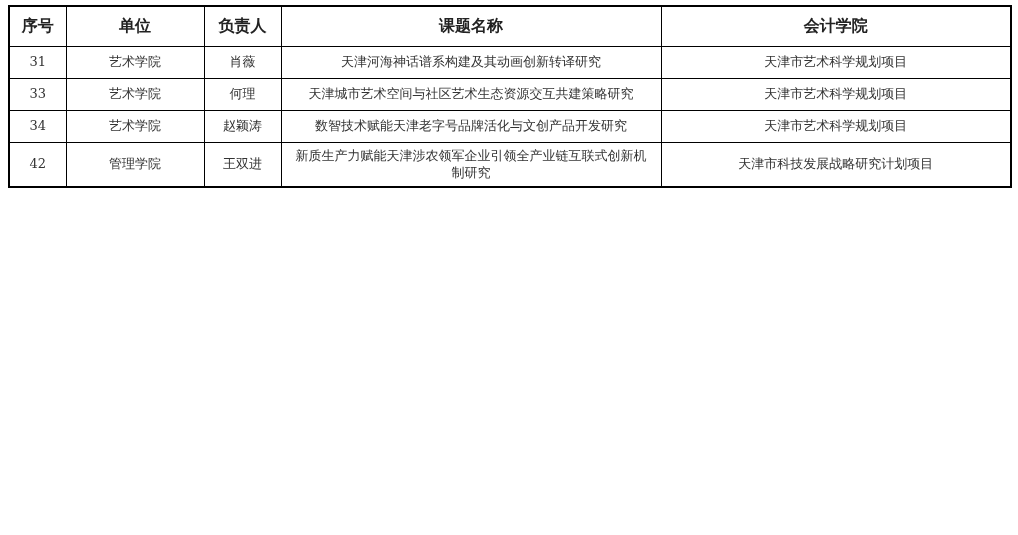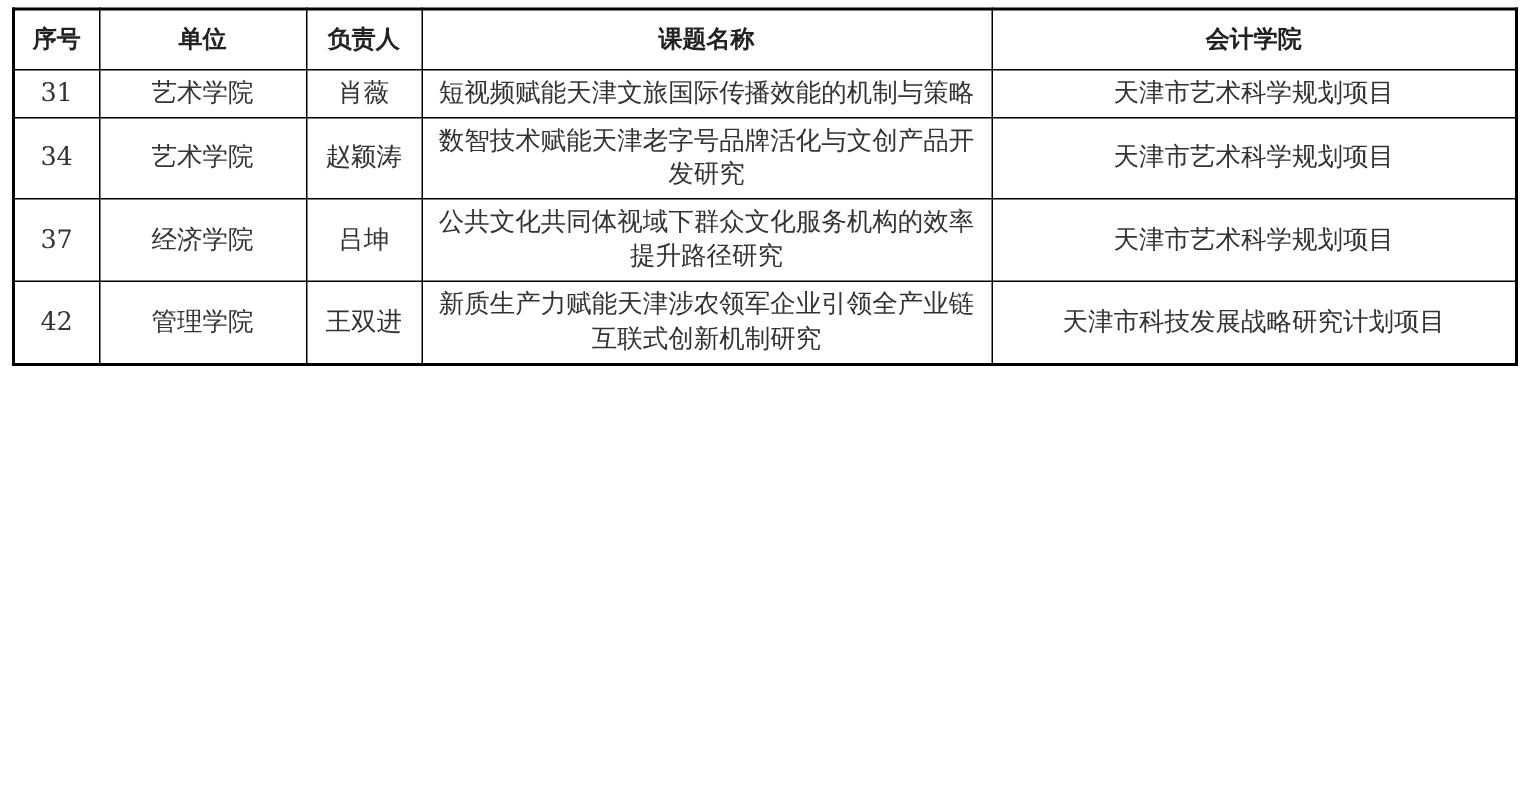--- a/index.html
+++ b/index.html
@@ -32,21 +32,21 @@
     word-break: break-all;
   }
   table.results thead th {
     height: 40px;
     font-size: 16px;
     font-weight: bold;
     color: #222222;
   }
   table.results tbody td {
     height: 32px;
-    font-size: 17px;
+    font-size: 13px;
   }
   
   col.c-no       { width: 57px;  }
   col.c-unit     { width: 138px; }
   col.c-leader   { width: 77px;  }
   col.c-title    { width: 380px; }
   col.c-category { width: 350px; }
 </style>
 </head>
 <body>
@@ -67,35 +67,35 @@
           <th>负责人</th>
           <th>课题名称</th>
           <th>会计学院</th>
         </tr>
     </thead>
     <tbody id="table-body">
         <tr>
           <td>31</td>
           <td>艺术学院</td>
           <td>肖薇</td>
-          <td>短视频赋能天津文旅国际传播效能的机制与策略</td>
+          <td>天津河海神话谱系构建及其动画创新转译研究</td>
+          <td>天津市艺术科学规划项目</td>
+        </tr>
+        <tr>
+          <td>33</td>
+          <td>艺术学院</td>
+          <td>何理</td>
+          <td>天津城市艺术空间与社区艺术生态资源交互共建策略研究</td>
           <td>天津市艺术科学规划项目</td>
         </tr>
         <tr>
           <td>34</td>
           <td>艺术学院</td>
           <td>赵颖涛</td>
           <td>数智技术赋能天津老字号品牌活化与文创产品开发研究</td>
-          <td>天津市艺术科学规划项目</td>
-        </tr>
-        <tr>
-          <td>37</td>
-          <td>经济学院</td>
-          <td>吕坤</td>
-          <td>公共文化共同体视域下群众文化服务机构的效率提升路径研究</td>
           <td>天津市艺术科学规划项目</td>
         </tr>
         <tr>
           <td>42</td>
           <td>管理学院</td>
           <td>王双进</td>
           <td>新质生产力赋能天津涉农领军企业引领全产业链互联式创新机制研究</td>
           <td>天津市科技发展战略研究计划项目</td>
         </tr>
       </tbody>

